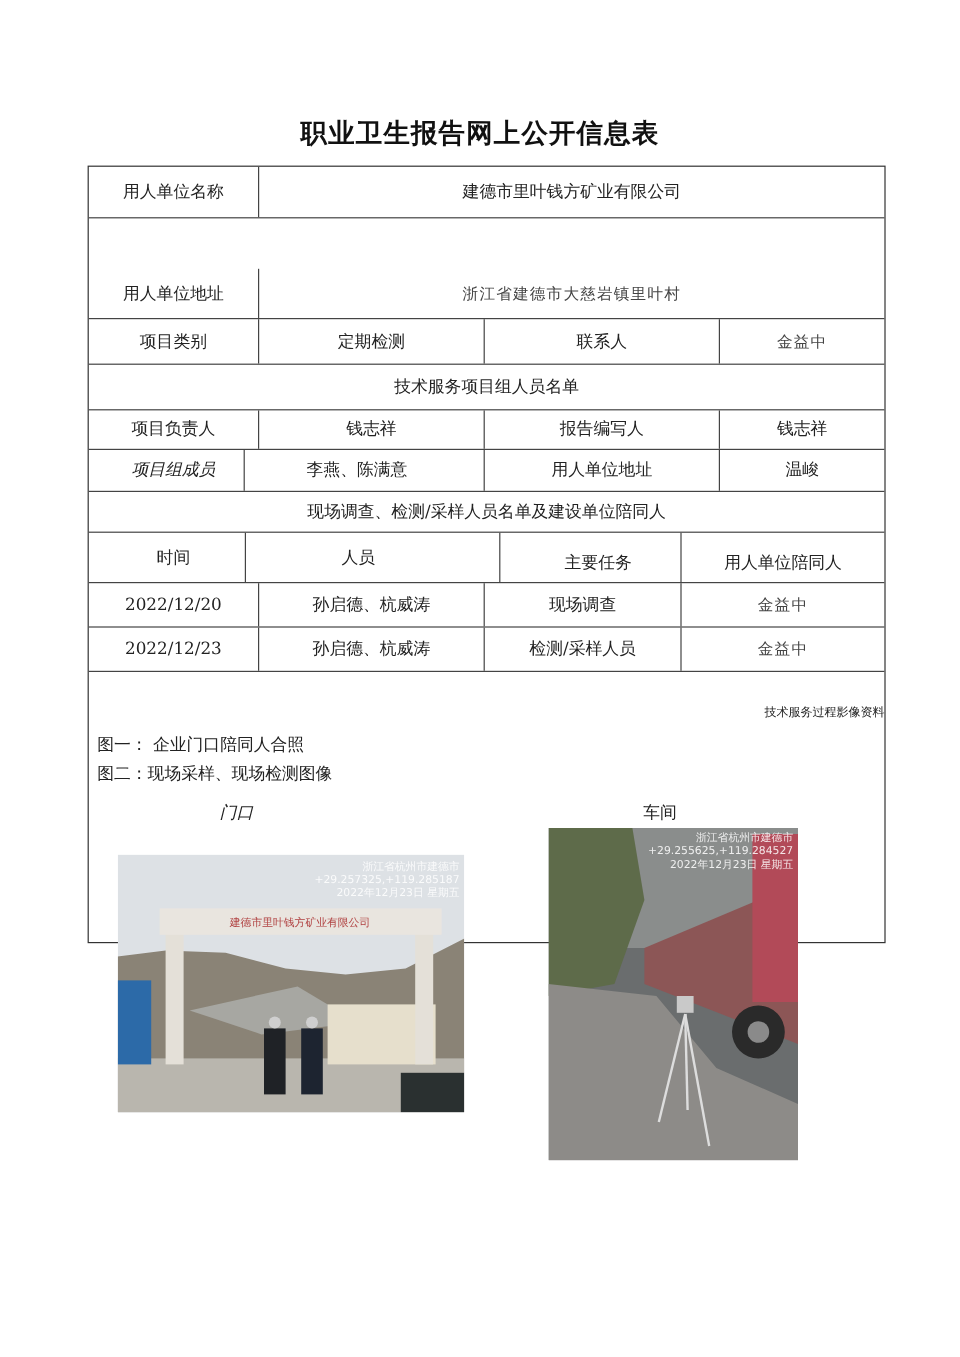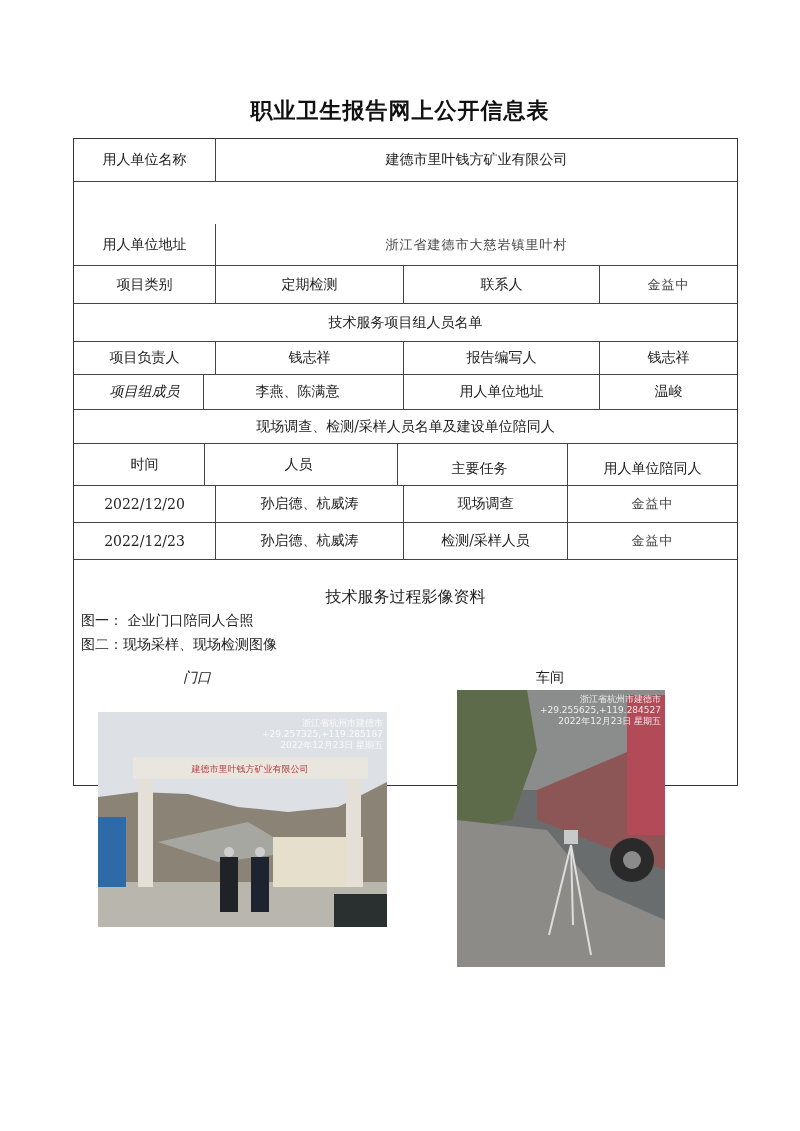--- a/index.html
+++ b/index.html
@@ -9,21 +9,21 @@
              font-size: 22px; font-weight: bold; letter-spacing: 1px; color: #111;
              font-family: "DejaVu Sans", "Liberation Sans", sans-serif; }
     .tbl { position: absolute; left: 73px; top: 138px; width: 665px; height: 648px;
            border: 1.5px solid #333; box-sizing: border-box; }
     .row { position: absolute; left: 0; right: 0; border-bottom: 1.2px solid #444; box-sizing: border-box; }
     .cell { position: absolute; top: 0; bottom: 0; display: flex; align-items: center;
             justify-content: center; font-size: 14px; box-sizing: border-box; text-align: center; }
     .vl { border-left: 1.2px solid #444; }
     .light { font-family: "DejaVu Sans", "Liberation Sans", sans-serif; font-size: 13px; color: #444; letter-spacing: 1px; }
     .media { position: absolute; left: 0; right: 0; top: 421px; bottom: 0; }
-    .media-title { position: absolute; top: 27px; left: 0; right: 0; text-align: center; font-size: 16px; }
+    .media-title { position: absolute; top: 27px; left: 0; right: 0; text-align: right; font-size: 10px; }
     .caption { position: absolute; left: 7px; font-size: 14px; }
     .photo-label { position: absolute; font-size: 14px; }
     .photo { position: absolute; overflow: hidden; }
     .photo svg { display: block; width: 100%; height: 100%; }
     .stamp { position: absolute; right: 4px; text-align: right; color: rgba(255,255,255,0.85);
              font-family: "DejaVu Sans", "Liberation Sans", sans-serif; font-size: 9px; line-height: 11px; }
   </style>
 </head>
 <body>
 
@@ -67,21 +67,21 @@
     <div class="cell vl" style="left:525px;right:0;">温峻</div>
   </div>
 
   <div class="row" style="top:271px;height:34px;">
     <div class="cell" style="left:0;right:0;">现场调查、检测/采样人员名单及建设单位陪同人</div>
   </div>
 
   <div class="row" style="top:305px;height:42px;">
     <div class="cell" style="left:0;width:141px;align-items:flex-start;padding-top:12px;">时间</div>
     <div class="cell vl" style="left:130px;width:188px;align-items:flex-start;padding-top:12px;">人员</div>
-    <div class="cell vl" style="left:323px;width:164px;align-items:flex-start;padding-top:16px;text-align:right;">主要任务</div>
+    <div class="cell vl" style="left:342px;width:164px;align-items:flex-start;padding-top:16px;text-align:right;">主要任务</div>
     <div class="cell vl" style="left:493px;right:0;align-items:flex-start;padding-top:16px;">用人单位陪同人</div>
   </div>
 
   <div class="row" style="top:347px;height:37px;">
     <div class="cell" style="left:0;width:141px;">2022/12/20</div>
     <div class="cell vl" style="left:141px;width:188px;">孙启德、杭威涛</div>
     <div class="cell vl" style="left:329px;width:164px;">现场调查</div>
     <div class="cell vl light" style="left:493px;right:0;">金益中</div>
   </div>
 

